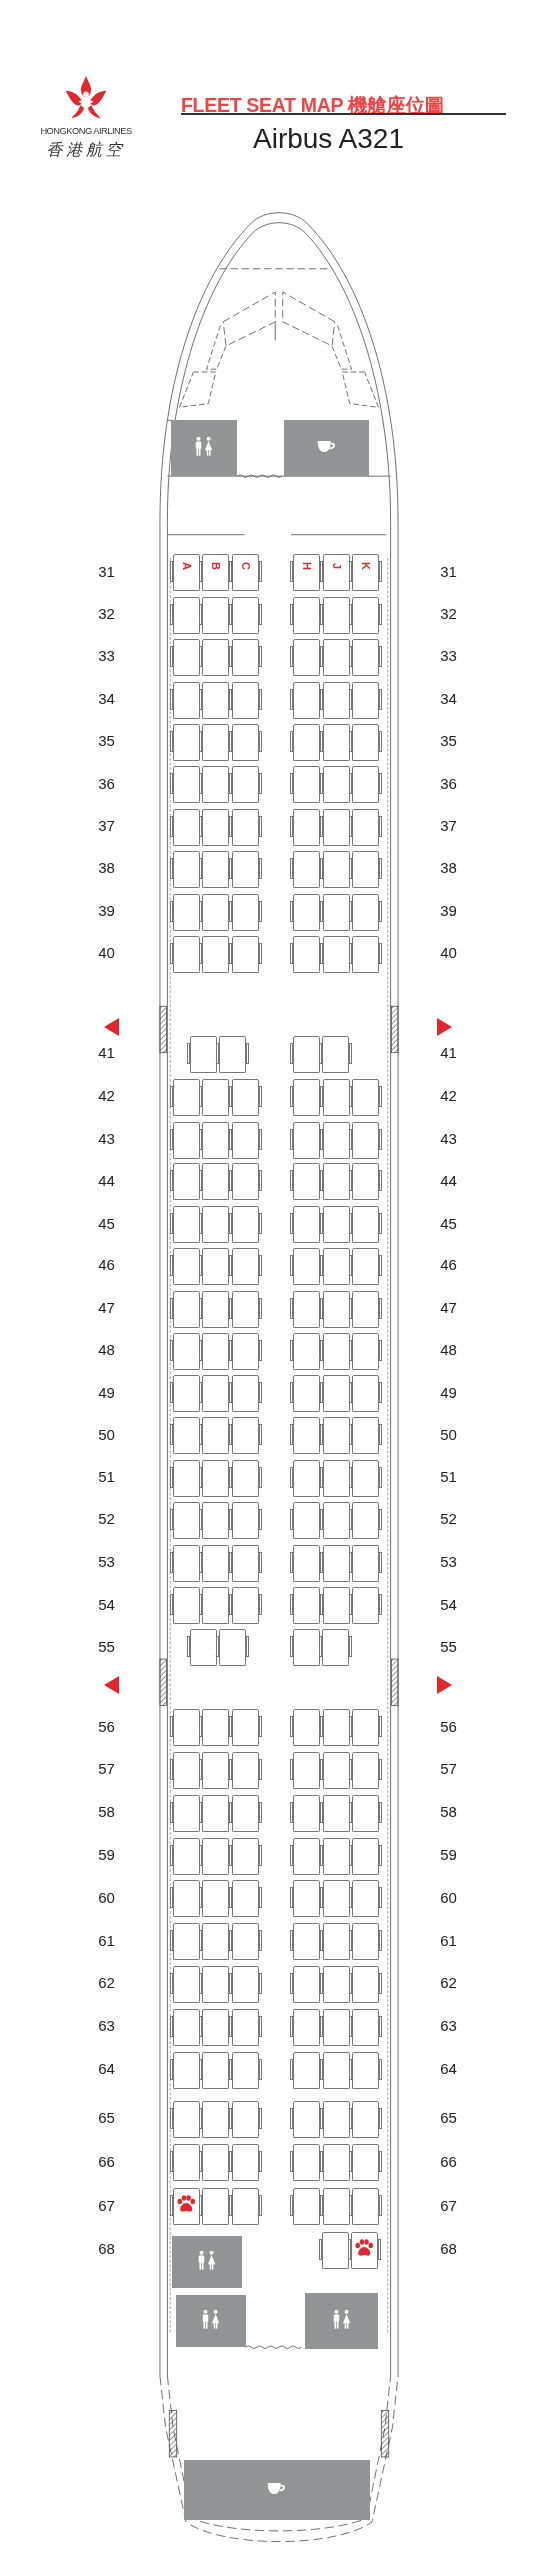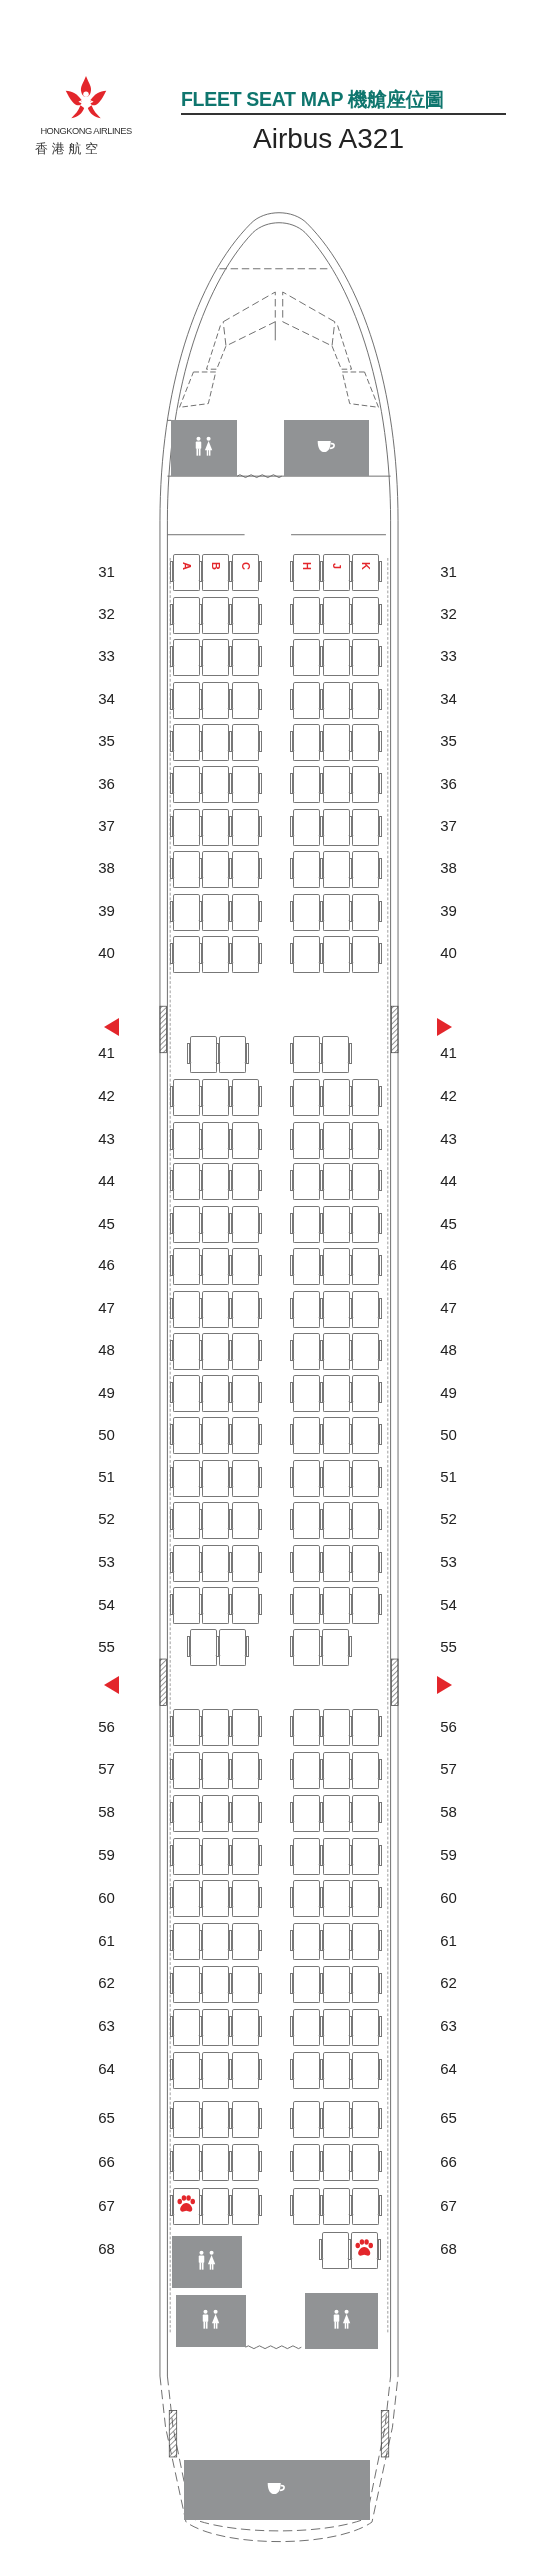--- a/index.html
+++ b/index.html
@@ -1,22 +1,22 @@
 <!DOCTYPE html>
 <html style="font-size:15px"><head>
 <meta charset="utf-8">
 <style>
   html,body{margin:0;padding:0;background:#fff;}
   body{width:558px;height:2576px;position:relative;overflow:hidden;font-family:"Liberation Sans",sans-serif;color:#222;}
   .abs{position:absolute;}
-  #header-title{left:181px;top:86px;width:321px;font-size:19.5px;font-weight:bold;color:#0f766e;letter-spacing:-0.3px;white-space:nowrap;}
+  #header-title{left:181px;top:92px;width:321px;font-size:19.5px;font-weight:bold;color:#ef4444;letter-spacing:-0.3px;white-space:nowrap;}
   #header-rule{left:181px;top:113px;width:325px;height:1.9px;background:#333;}
   #header-sub{left:253px;top:123px;font-size:28px;color:#222;white-space:nowrap;}
   #logo-en{left:35px;top:126px;width:102px;text-align:center;font-size:9.3px;letter-spacing:-0.5px;color:#333;white-space:nowrap;}
-  #logo-zh{left:35px;top:140px;width:102px;font-size:13px;letter-spacing:3.7px;color:#333;}
+  #logo-zh{left:35px;top:140px;width:102px;text-align:center;font-size:16px;letter-spacing:3.7px;color:#333;font-style:italic;}
   .rownum{width:37px;text-align:center;font-size:15px;color:#222;line-height:18.6px;}
   .seat{position:absolute;box-sizing:border-box;}
   .seat .back{position:absolute;left:0;top:0;right:0;border:0.9px solid #777;border-radius:1.9px;background:#fff;box-sizing:border-box;}
   .seat .cushion{position:absolute;left:0;right:0;border:0.9px solid #777;border-top:none;border-radius:0 0 1.9px 1.9px;background:#fff;box-sizing:border-box;}
   .seat .arm{position:absolute;width:2.8px;border:0.9px solid #777;background:#fff;box-sizing:border-box;}
   .seat .letter{position:absolute;left:0;right:0;top:5.6px;text-align:center;color:#e3262b;font-weight:bold;font-size:11px;transform:rotate(90deg);}
   .seat .paw{position:absolute;left:0;right:0;top:6.5px;text-align:center;}
   .exit{width:0;height:0;border-top:9.3px solid transparent;border-bottom:9.3px solid transparent;}
   .exit.left{border-right:15px solid #e3262b;}
   .exit.right{border-left:15px solid #e3262b;}

